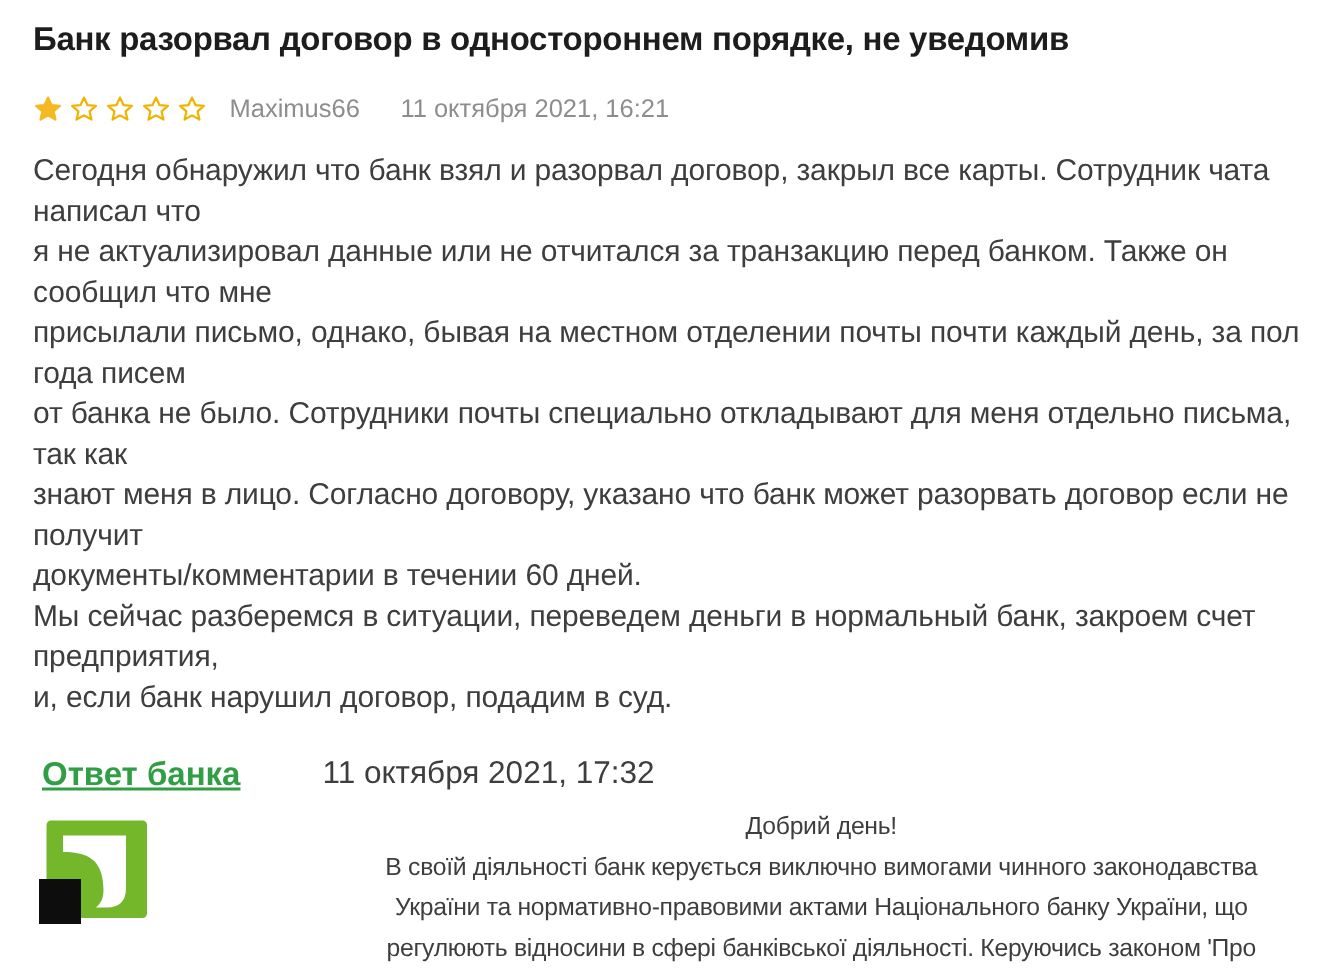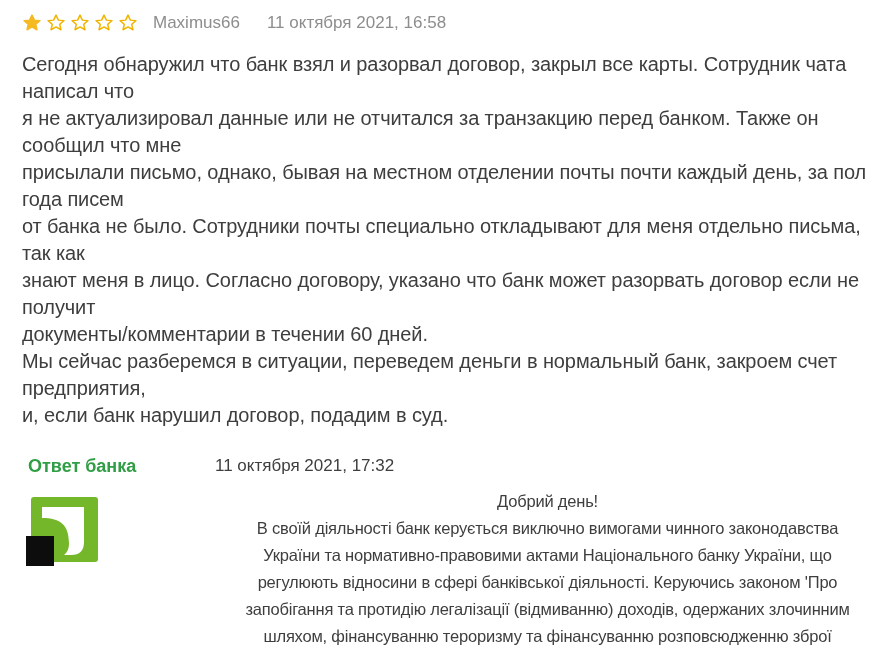--- a/index.html
+++ b/index.html
@@ -50,50 +50,52 @@
     letter-spacing: -0.1px;
     color: #3e3e3e;
     white-space: pre-line;
     max-width: 860px;
     margin-bottom: 26px;
   }
 
   .reply { display: flex; align-items: flex-start; }
   .reply-left { width: 193px; flex-shrink: 0; padding-left: 6px; }
   .reply-label {
-    font-size: 18px;
+    font-size: 22px;
     font-weight: bold;
     color: #2f9e44;
     line-height: 22px;
+    text-decoration: underline;
   }
   .reply-logo { margin-top: 17px; margin-left: -2px; }
   .reply-logo svg { display: block; }
 
   .reply-right { flex: 1; min-width: 0; }
   .reply-date {
-    font-size: 17px;
+    font-size: 21px;
     color: #3e3e3e;
     line-height: 22px;
     margin-bottom: 11px;
   }
   .reply-body {
     font-size: 16.5px;
     line-height: 27px;
     letter-spacing: -0.2px;
     color: #3e3e3e;
     white-space: pre-line;
     max-width: 665px;
     text-align: center;
   }
 </style>
 </head>
 <body>
 
 <div class="page">
 
+  <h1 class="review-title">Банк разорвал договор в одностороннем порядке, не уведомив</h1>
 
   <div class="meta-row">
     <div class="stars">
       <span class="star filled">
         <svg viewBox="0 0 24 24">
             <path class="star-shape" d="M12 2.5l2.85 6.05 6.65.6-5.02 4.4 1.47 6.53L12 16.7l-5.95 3.38 1.47-6.53-5.02-4.4 6.65-.6z"></path>
           </svg>
       </span>
       <span class="star">
         <svg viewBox="0 0 24 24">
@@ -110,21 +112,21 @@
             <path class="star-shape" d="M12 2.5l2.85 6.05 6.65.6-5.02 4.4 1.47 6.53L12 16.7l-5.95 3.38 1.47-6.53-5.02-4.4 6.65-.6z"></path>
           </svg>
       </span>
       <span class="star">
         <svg viewBox="0 0 24 24">
             <path class="star-shape" d="M12 2.5l2.85 6.05 6.65.6-5.02 4.4 1.47 6.53L12 16.7l-5.95 3.38 1.47-6.53-5.02-4.4 6.65-.6z"></path>
           </svg>
       </span>
     </div>
     <a class="author" href="#">Maximus66</a>
-    <span class="review-date">11 октября 2021, 16:58</span>
+    <span class="review-date">11 октября 2021, 16:21</span>
   </div>
 
   <div class="review-body">Сегодня обнаружил что банк взял и разорвал договор, закрыл все карты. Сотрудник чата написал что
 я не актуализировал данные или не отчитался за транзакцию перед банком. Также он сообщил что мне
 присылали письмо, однако, бывая на местном отделении почты почти каждый день, за пол года писем
 от банка не было. Сотрудники почты специально откладывают для меня отдельно письма, так как
 знают меня в лицо. Согласно договору, указано что банк может разорвать договор если не получит
 документы/комментарии в течении 60 дней.
 Мы сейчас разберемся в ситуации, переведем деньги в нормальный банк, закроем счет предприятия,
 и, если банк нарушил договор, подадим в суд.</div>

